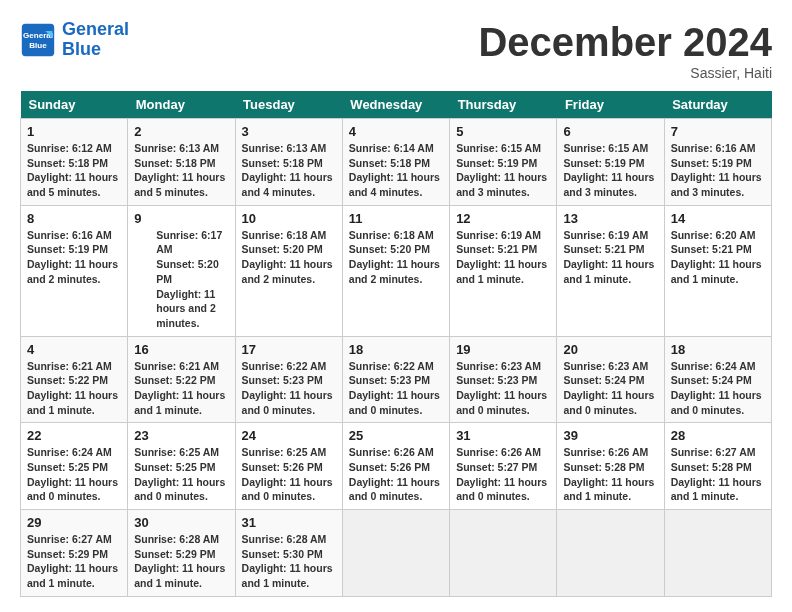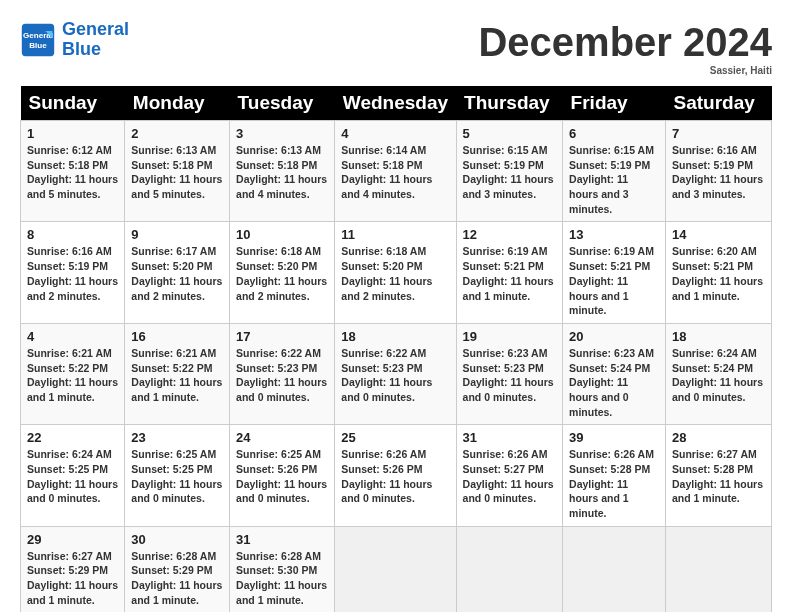--- a/index.html
+++ b/index.html
@@ -36,35 +36,34 @@
     }
     .title-area {
       text-align: right;
     }
     .month-title {
       font-size: 40px;
       font-weight: bold;
       color: #333;
     }
     .subtitle {
-      font-size: 10px;
+      font-size: 14px;
       color: #555;
-      font-weight: bold;
     }
     table {
       width: 100%;
       border-collapse: collapse;
       font-size: 11px;
     }
     thead tr th {
-      background-color: #000000;
+      background-color: #0f766e;
       color: #fff;
       text-align: left;
       padding: 6px 8px;
-      font-size: 19px;
+      font-size: 13px;
       font-weight: bold;
     }
     tbody tr td {
       border: 1px solid #ccc;
       vertical-align: top;
       padding: 5px 6px;
       width: 14.28%;
       min-height: 80px;
       background: #fff;
     }
@@ -171,21 +170,21 @@
       </tr>
       <tr>
         <td>
           <span class="day-num">8</span>
           <div class="day-info" style="white-space: pre-line;">Sunrise: 6:16 AM
 Sunset: 5:19 PM
 Daylight: 11 hours and 2 minutes.</div>
         </td>
         <td>
           <span class="day-num">9</span>
-          <div class="day-info" style="white-space: pre-line;">Sunrise: 6:17 AM
+          <div class="day-info" style="white-space: pre-line; margin-left: 22px;">Sunrise: 6:17 AM
 Sunset: 5:20 PM
 Daylight: 11 hours and 2 minutes.</div>
         </td>
         <td>
           <span class="day-num">10</span>
           <div class="day-info" style="white-space: pre-line;">Sunrise: 6:18 AM
 Sunset: 5:20 PM
 Daylight: 11 hours and 2 minutes.</div>
         </td>
         <td>

